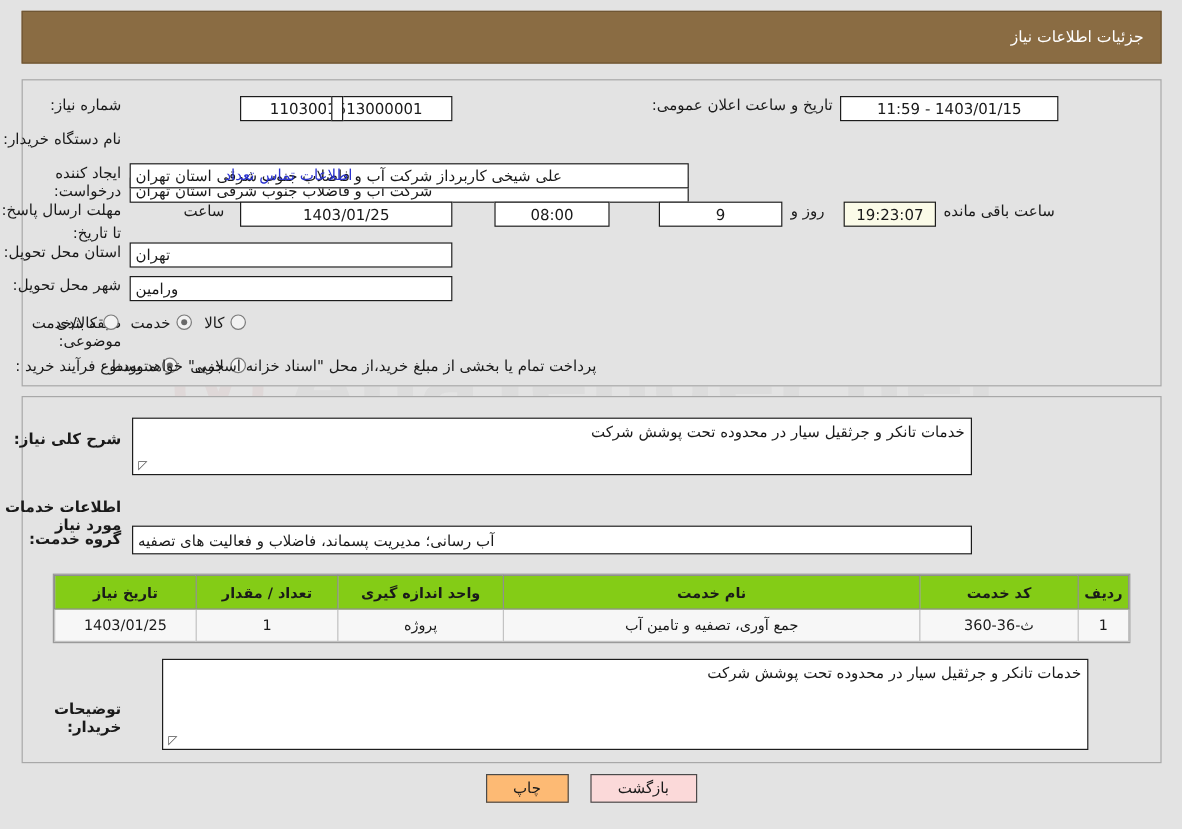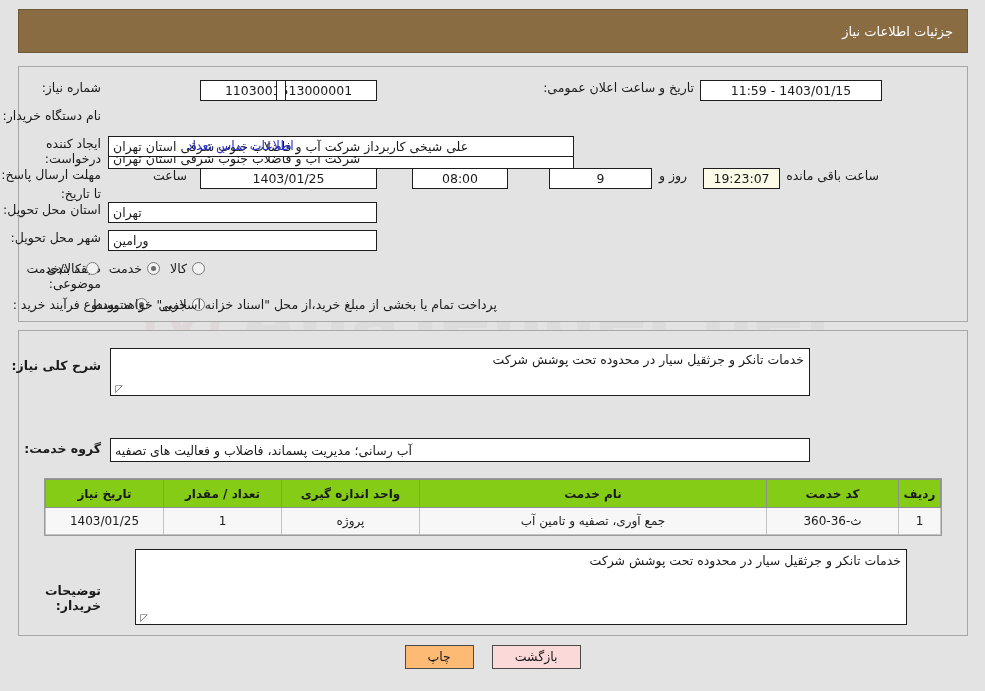--- a/index.html
+++ b/index.html
@@ -327,20 +327,21 @@
   <div class="panel panel-mid"></div>
 
   <div class="frow" style="right:884px; top:358px;">
     <span class="flabel bold-label">شرح کلی نیاز:</span>
   </div>
   <div class="ta" style="right:175px; top:348px; width:700px; height:48px;">
     <span>خدمات تانکر و جرثقیل سیار در محدوده تحت پوشش شرکت</span>
     <span class="grip">◸</span>
   </div>
 
+  <div class="section-head" style="right:884px; top:415px;">اطلاعات خدمات مورد نیاز</div>
 
   <div class="frow" style="right:884px; top:441px;">
     <span class="flabel bold-label">گروه خدمت:</span>
   </div>
   <div class="fbox right" style="position:absolute; right:175px; top:438px; width:700px; height:24px; z-index:3;">آب رسانی؛ مدیریت پسماند، فاضلاب و فعالیت های تصفیه</div>
 
   <div class="tbl-wrap">
     <table class="grid">
       <thead>
         <tr>

